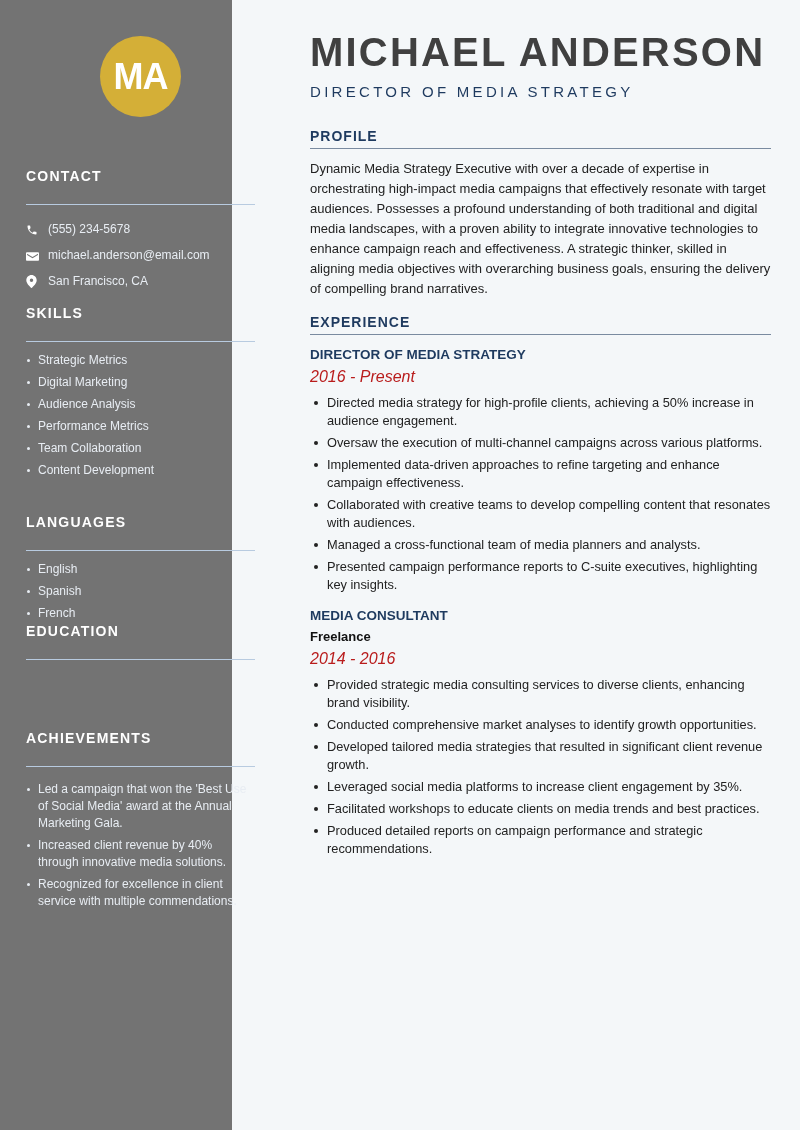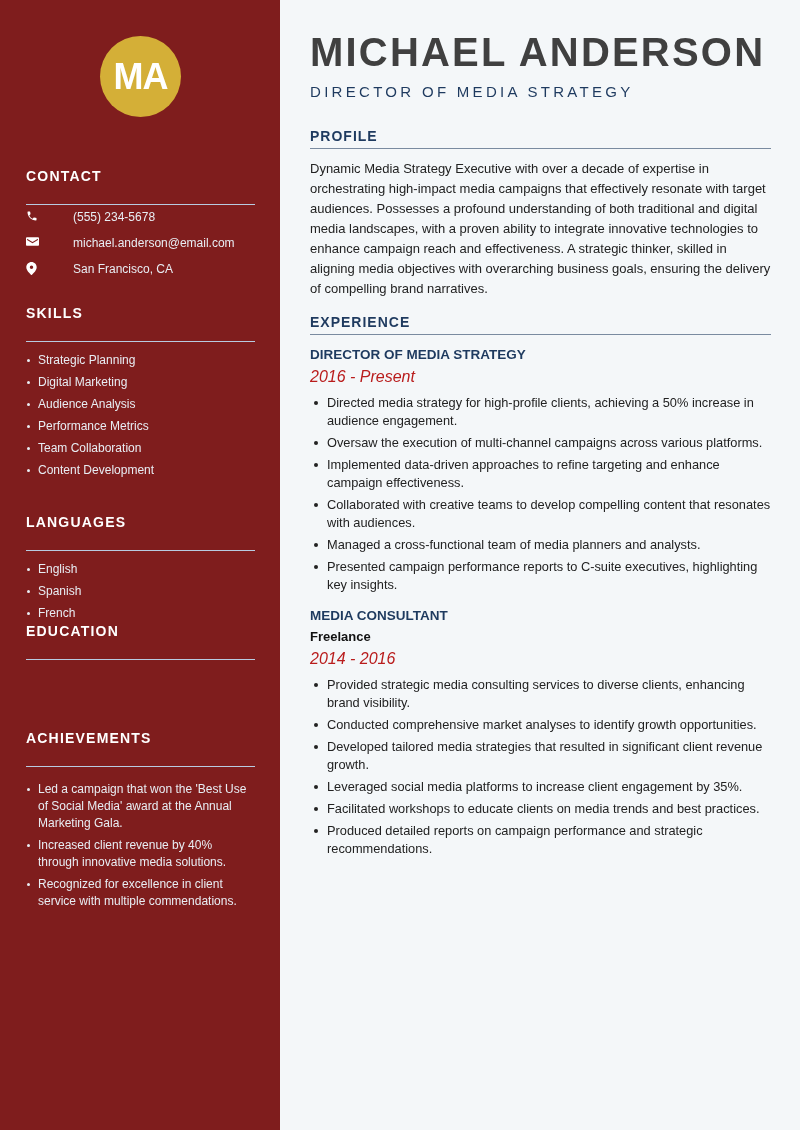--- a/index.html
+++ b/index.html
@@ -5,41 +5,41 @@
   * { box-sizing: border-box; margin: 0; padding: 0; }
   html, body { width: 800px; height: 1130px; }
   body {
     font-family: "Liberation Sans", sans-serif;
     background: #f4f7f9;
     position: relative;
     overflow: hidden;
   }
   .sidebar {
     position: absolute; left: 0; top: 0;
-    width: 280px; height: 1130px;
-    background: #7f1d1d;
+    width: 232px; height: 1130px;
+    background: #737373;
     color: #ffffff;
     padding: 0 26px 0 26px;
   }
   .avatar {
     position: absolute; left: 100px; top: 36px;
     width: 81px; height: 81px; border-radius: 50%;
     background: #d4af37;
     display: flex; align-items: center; justify-content: center;
     font-weight: bold; font-size: 36px; color: #fff; letter-spacing: -1px;
   }
   .side-section { position: absolute; left: 26px; width: 229px; }
   .side-title {
     font-weight: bold; font-size: 14px; letter-spacing: 1.2px;
     color: #ffffff; padding-bottom: 20px;
     border-bottom: 1px solid #b8cbe0;
   }
   .contact-row {
-    display: flex; align-items: flex-start;
-    font-size: 12px; color: #e8edf3; height: 26px; gap: 25px;
+    display: flex; align-items: flex-end;
+    font-size: 12px; color: #e8edf3; height: 26px;
   }
   .contact-row .ic { width: 22px; display: flex; align-items: center; }
   .side-list { list-style: none; margin-top: 6px; }
   .side-list li {
     font-size: 12px; color: #e8edf3; line-height: 17px;
     padding-left: 12px; position: relative; margin-bottom: 5px;
   }
   .side-list li::before {
     content: ""; position: absolute; left: 1px; top: 7px;
     width: 3px; height: 3px; background: #e8edf3; border-radius: 50%;
@@ -112,21 +112,21 @@
             </svg>
         </span>
         <span>San Francisco, CA</span>
       </div>
     </div>
   </div>
 
   <div class="side-section" style="top:305px;">
     <div class="side-title">SKILLS</div>
     <ul class="side-list" style="margin-top:10px;">
-      <li>Strategic Planning</li>
+      <li>Strategic Metrics</li>
       <li>Digital Marketing</li>
       <li>Audience Analysis</li>
       <li>Performance Metrics</li>
       <li>Team Collaboration</li>
       <li>Content Development</li>
     </ul>
   </div>
 
   <div class="side-section" style="top:514px;">
     <div class="side-title">LANGUAGES</div>

